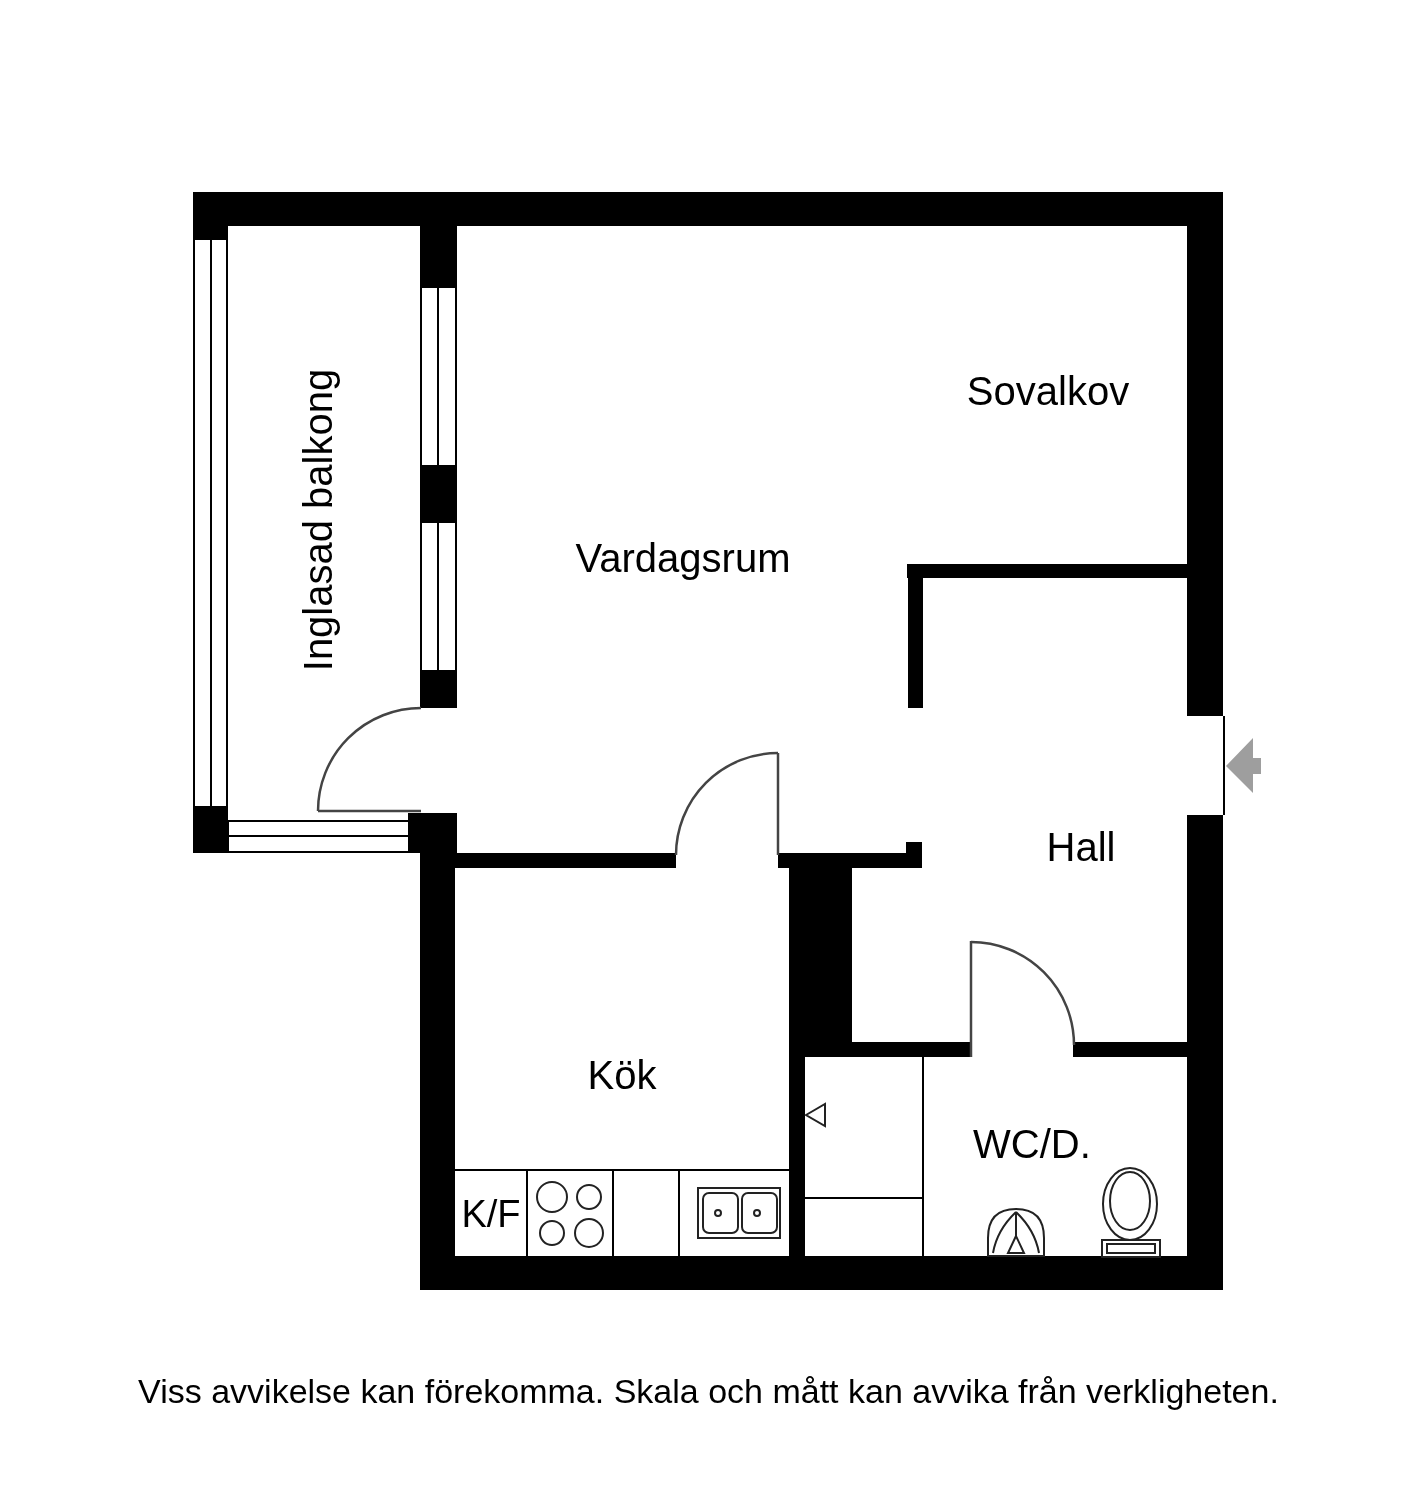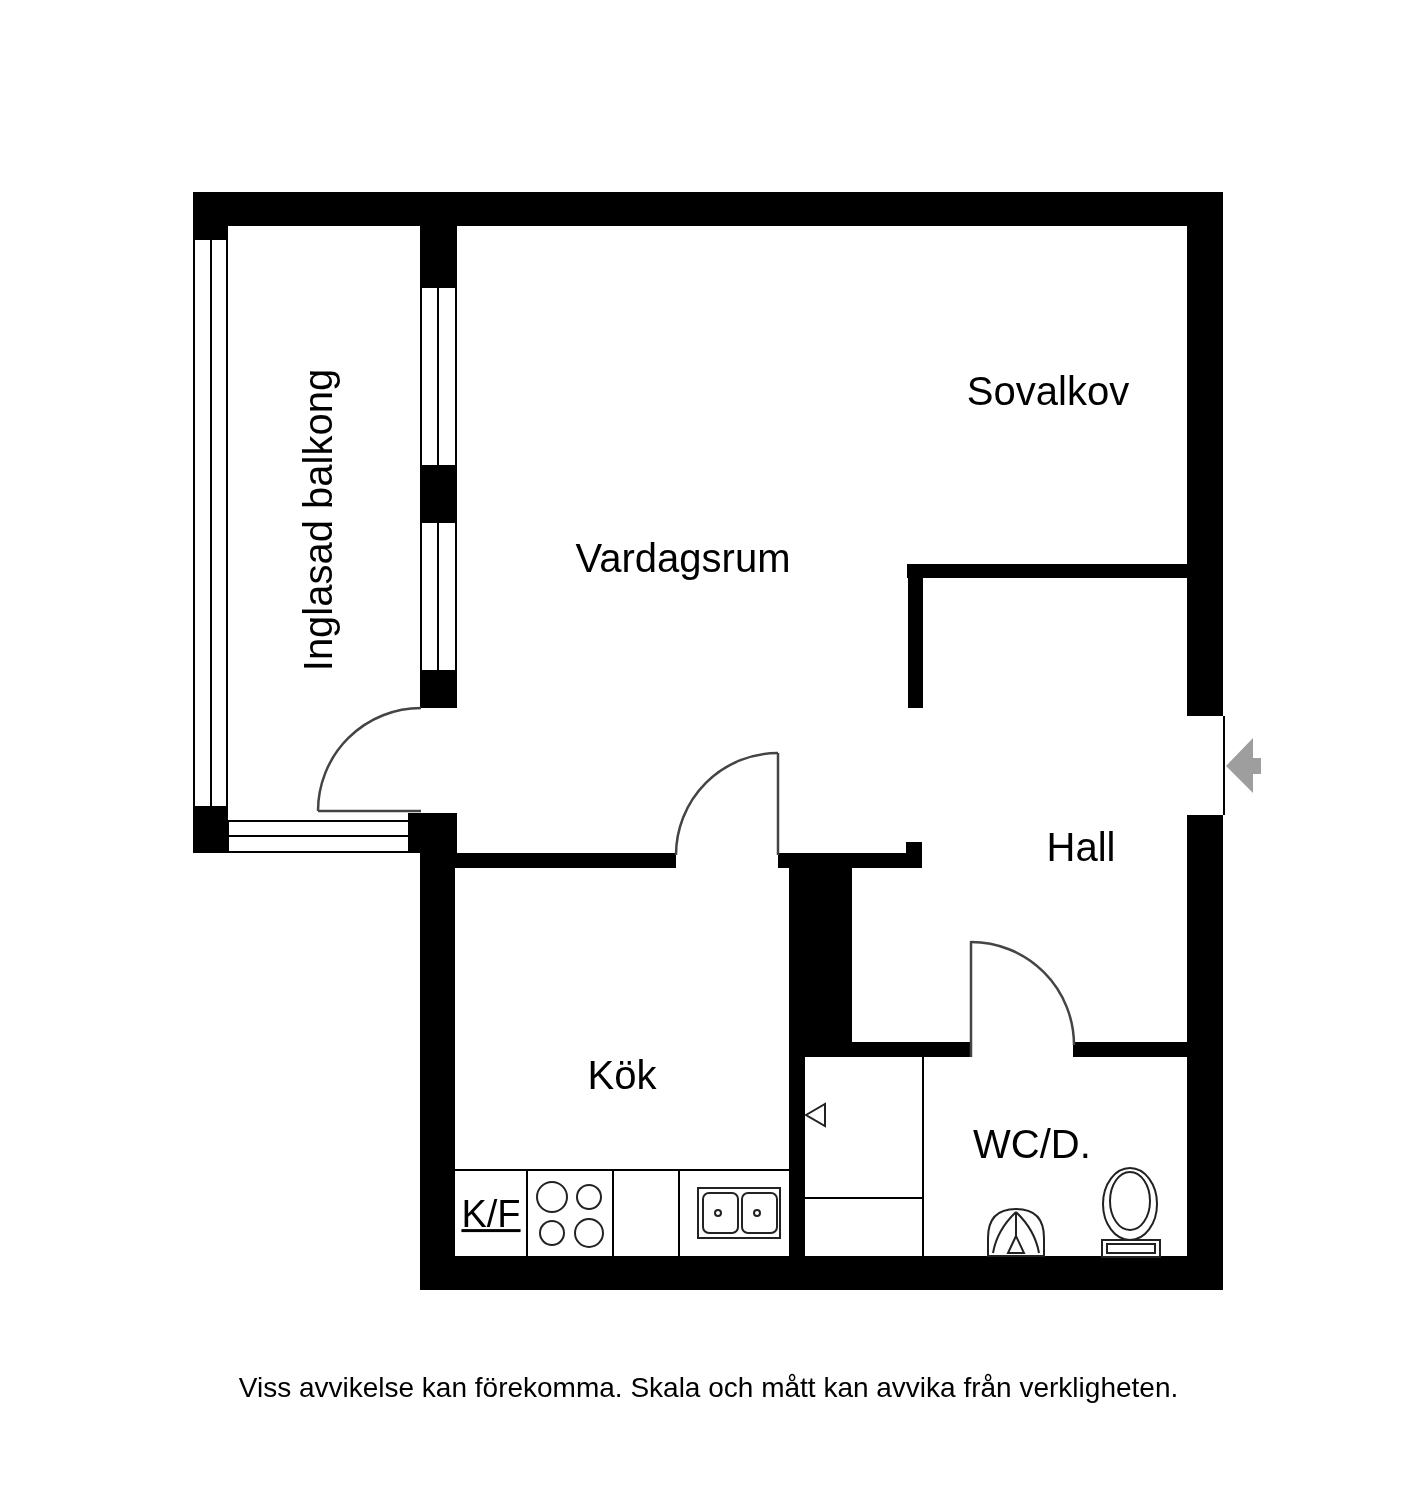--- a/index.html
+++ b/index.html
@@ -21,27 +21,27 @@
   .arrow  { fill: var(--color-entry_arrow, #9e9e9e); }
   .label {
     position: absolute;
     transform: translate(-50%, -50%);
     font-size: 40px;
     line-height: 1.1;
     color: var(--color-text, #000);
     white-space: nowrap;
   }
   .label.vertical { transform: translate(-50%, -50%) rotate(-90deg); }
-  .label.small { font-size: 38px; text-decoration: underline; }
+  .label.small { font-size: 38px; }
   .disclaimer {
     position: absolute;
     left: 0; right: 0;
     top: 1372px;
     text-align: center;
-    font-size: 28px;
+    font-size: 34px;
     line-height: 1.15;
     color: var(--color-text, #000);
     font-family: "Liberation Sans", sans-serif;
   }
 </style>
 </head>
 <body>
 
 <div class="canvas">
 

